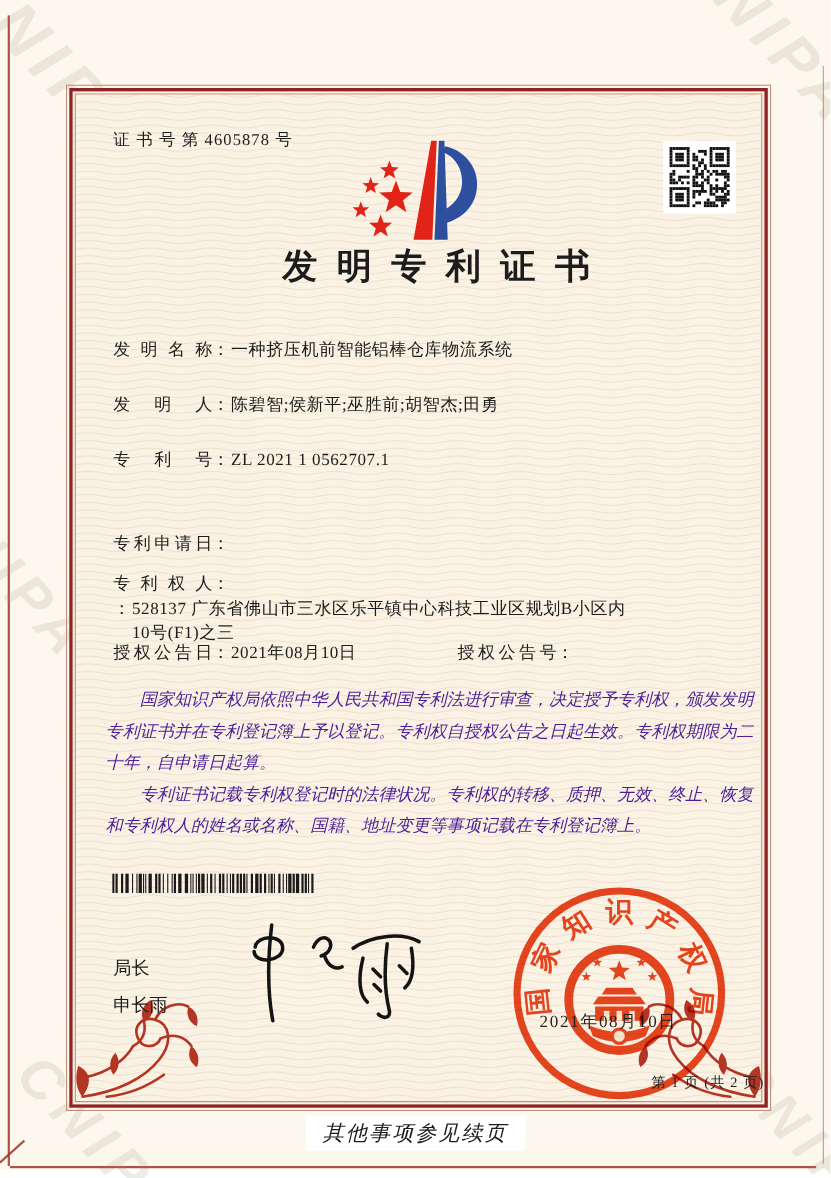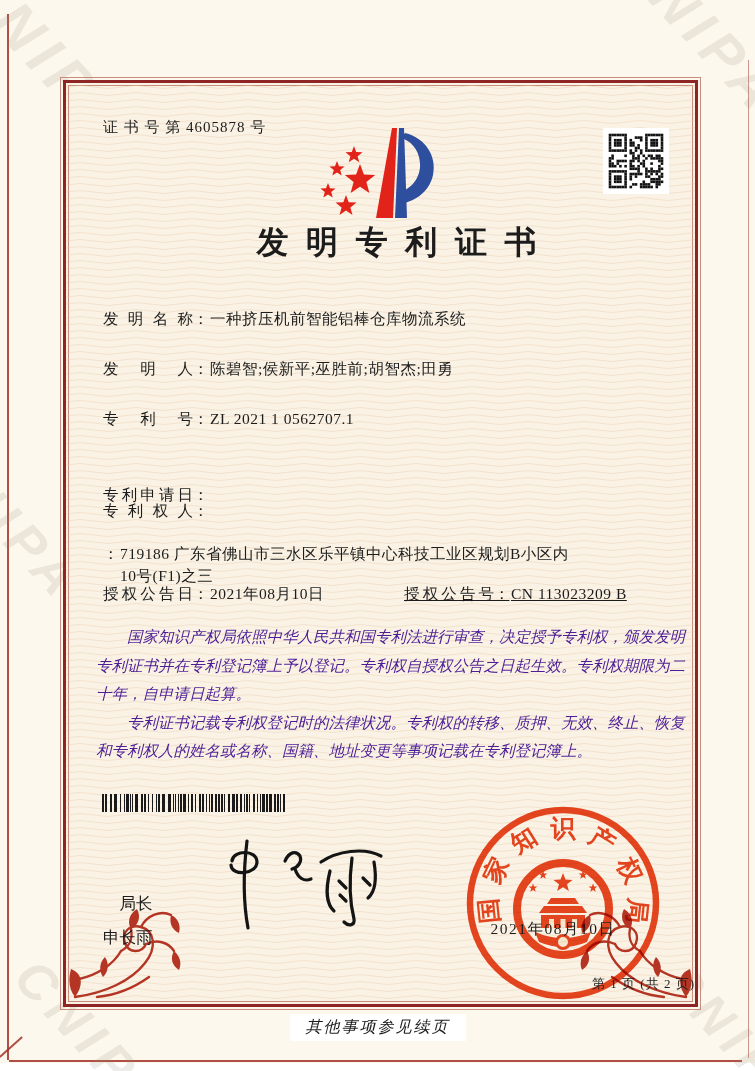--- a/index.html
+++ b/index.html
@@ -27,37 +27,37 @@
   .flourish.br{right:3px;transform:scaleX(-1);}
   .certno{position:absolute;left:37px;top:35px;font-size:15px;letter-spacing:1px;}
   .logo{position:absolute;left:254px;top:42px;}
   .qr{position:absolute;left:537px;top:45px;width:66px;height:66px;background:#fff;}
   .title{position:absolute;left:16px;top:138px;width:100%;text-align:center;
          font-size:32px;font-weight:bold;letter-spacing:.55em;text-indent:.55em;}
   .frow{position:absolute;left:37px;display:flex;font-size:15.5px;line-height:22px;}
   .lbl{display:inline-block;width:90px;text-align:justify;text-align-last:justify;}
   .colon{display:inline-block;width:17px;}
   .val{display:inline-block;width:450px;letter-spacing:.5px;}
-  .pair2{display:flex;margin-left:34px;text-decoration:underline;}
+  .pair2{display:flex;margin-left:46px;}
   .pair2 .val{width:160px;}
   .bodytext{position:absolute;left:30px;top:540px;width:601px;font-size:15.5px;
             line-height:28.5px;font-style:italic;color:#4c1d95;}
   .bodytext p{margin:0;text-indent:2em;}
   .barcode{position:absolute;left:36px;top:711px;}
-  .signer{position:absolute;left:37px;top:804px;font-size:16.5px;line-height:34px;text-align:right;}
+  .signer{position:absolute;left:37px;top:780px;font-size:16.5px;line-height:34px;}
   .signature{position:absolute;left:149px;top:748px;}
   .seal{position:absolute;left:397px;top:720px;width:200px;height:200px;
         opacity:.93;mix-blend-mode:multiply;}
   .seal svg{position:absolute;left:0;top:0;}
   .sealdate{position:absolute;left:-10px;top:116px;width:200px;text-align:center;
             font-size:15.5px;letter-spacing:1.5px;color:#101010;}
   .pagenum{position:absolute;left:0;top:892px;width:100%;text-align:right;
            font-size:13px;letter-spacing:1px;}
   .note{position:absolute;left:0;top:1014px;width:755px;text-align:center;}
-  .note span{display:inline-block;background:#ffffff;padding:3px 16px;font-size:16px;
+  .note span{display:inline-block;background:#ffffff;padding:3px 16px;font-size:19px;
              font-style:italic;letter-spacing:2px;}
 </style>
 </head>
 <body>
 
 <div class="page">
 
   <div class="edge edge-left"></div>
   <div class="edge edge-right"></div>
   <div class="edge edge-bottom"></div>
@@ -496,36 +496,35 @@
     </div>
     <div class="frow" style="top:325px;">
       <span class="lbl">专利号</span>
         <span class="colon">：</span>
       <span class="val">ZL 2021 1 0562707.1</span>
     </div>
     <div class="frow" style="top:370px;margin-top:31px;">
       <span class="lbl">专利申请日</span>
         <span class="colon">：</span>
     </div>
-    <div class="frow" style="top:417px;">
+    <div class="frow" style="top:437px;">
       <span class="lbl">专利权人</span>
         <span class="colon">：</span>
     </div>
     <div class="frow" style="top:460px;">
         <span class="colon">：</span>
-      <span class="val">719186 广东省佛山市三水区乐平镇中心科技工业区规划B小区内10号(F1)之三</span>
+      <span class="val">528137 广东省佛山市三水区乐平镇中心科技工业区规划B小区内10号(F1)之三</span>
     </div>
     <div class="frow" style="top:500px;">
       <span class="lbl">授权公告日</span>
         <span class="colon">：</span>
       <span class="val" style="width:160px;">2021年08月10日</span>
       <span class="pair2">
         <span class="lbl">授权公告号</span>
           <span class="colon">：</span>
-        <span class="val">CN 113023209 B</span>
       </span>
     </div>
 
     <div class="bodytext">
       <p>国家知识产权局依照中华人民共和国专利法进行审查，决定授予专利权，颁发发明专利证书并在专利登记簿上予以登记。专利权自授权公告之日起生效。专利权期限为二十年，自申请日起算。</p>
       <p>专利证书记载专利权登记时的法律状况。专利权的转移、质押、无效、终止、恢复和专利权人的姓名或名称、国籍、地址变更等事项记载在专利登记簿上。</p>
     </div>
 
     <svg id="barcode" class="barcode" width="188" height="18">
         <rect x="0" y="0" width="2" height="18" fill="#1a1a1a"></rect>

